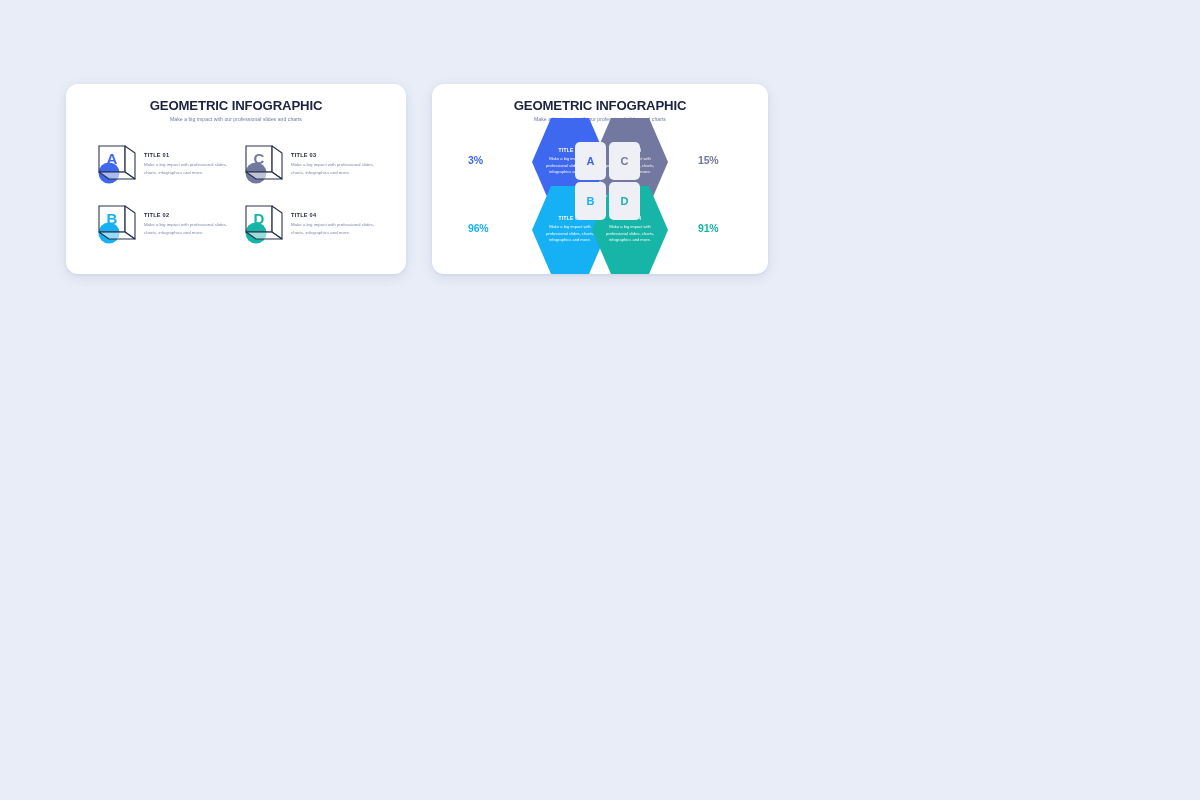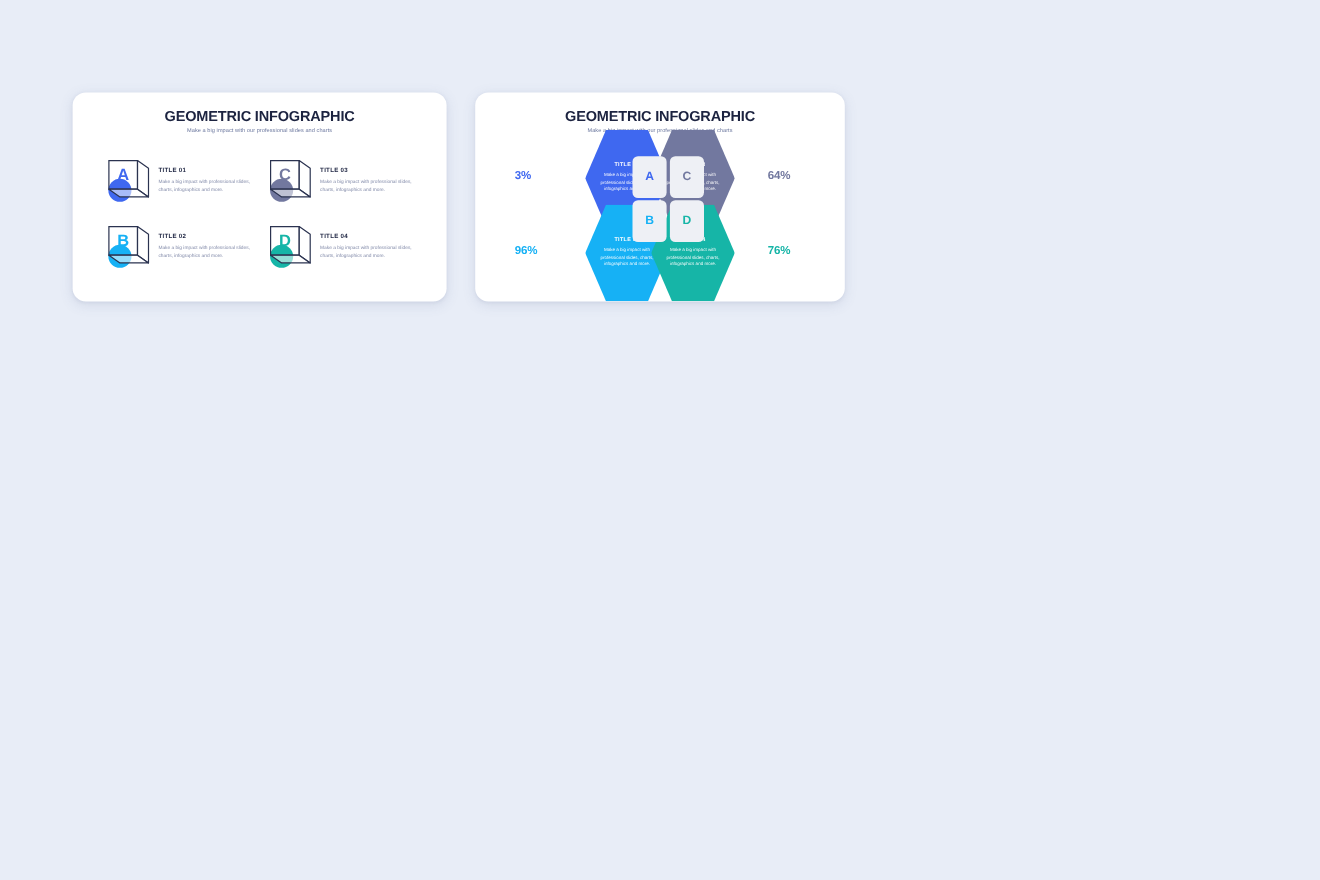--- a/index.html
+++ b/index.html
@@ -260,19 +260,19 @@
         <div class="hex-body">Make a big impact with professional slides, charts, infographics and more.</div>
       </div>
 
       <div class="tile" id="tile-a">A</div>
       <div class="tile" id="tile-c">C</div>
       <div class="tile" id="tile-b">B</div>
       <div class="tile" id="tile-d">D</div>
 
       <div class="pct" id="pct-1">3%</div>
       <div class="pct" id="pct-2">96%</div>
-      <div class="pct" id="pct-3">64%</div>
-      <div class="pct" id="pct-4">76%</div>
+      <div class="pct" id="pct-3">15%</div>
+      <div class="pct" id="pct-4">91%</div>
 
     </div>
   </div>
 
 </div>
 
 </body></html>

